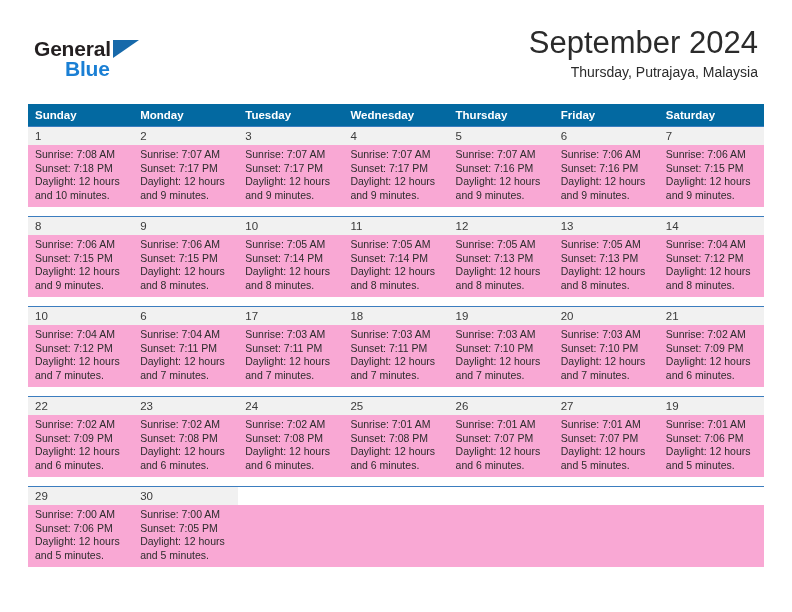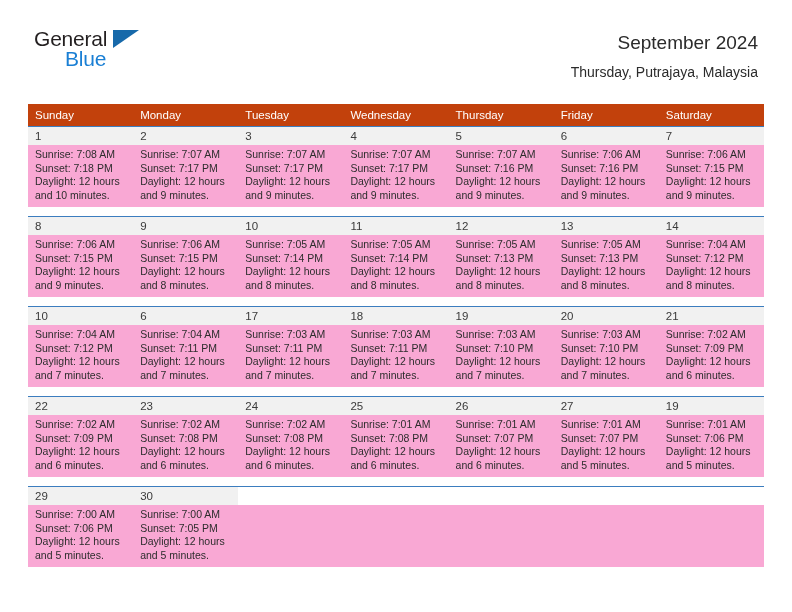--- a/index.html
+++ b/index.html
@@ -24,23 +24,24 @@
   
   .top {
     position: relative;
     height: 78px;
     padding: 0 34px;
     box-sizing: border-box;
   }
   .logo {
     position: absolute;
     left: 34px;
-    top: 28px;
+    top: 38px;
     width: 180px;
     height: 50px;
+    font-weight: bold;
   }
   .logo-general {
     font-size: 21px;
     color: #231f20;
     letter-spacing: -0.2px;
     line-height: 22px;
     display: block;
     font-family: "Liberation Sans", sans-serif;
   }
   .logo-blue {
@@ -62,21 +63,21 @@
     border-left: 26px solid #1769aa;
     border-bottom: 18px solid transparent;
   }
   .title-wrap {
     position: absolute;
     right: 34px;
     top: 28px;
     text-align: right;
   }
   .month-title {
-    font-size: 19px;
+    font-size: 31px;
     color: #2b2b2b;
     line-height: 30px;
     font-weight: normal;
     margin: 0;
   }
   .location {
     font-size: 14px;
     color: #2b2b2b;
     line-height: 20px;
     margin: 4px 0 0 0;
@@ -85,23 +86,23 @@
   
   .cal {
     position: absolute;
     left: 28px;
     top: 104px;
     width: 736px;
     border-collapse: collapse;
     table-layout: fixed;
   }
   .cal th {
-    background: #c2410c;
+    background: #0369a1;
     color: #ffffff;
-    font-weight: normal;
+    font-weight: bold;
     font-size: 11.5px;
     text-align: left;
     padding: 5px 0 5px 7px;
     height: 20px;
     box-sizing: border-box;
     border: none;
   }
   .weekrow-spacer td {
     height: 9px;
     padding: 0;

